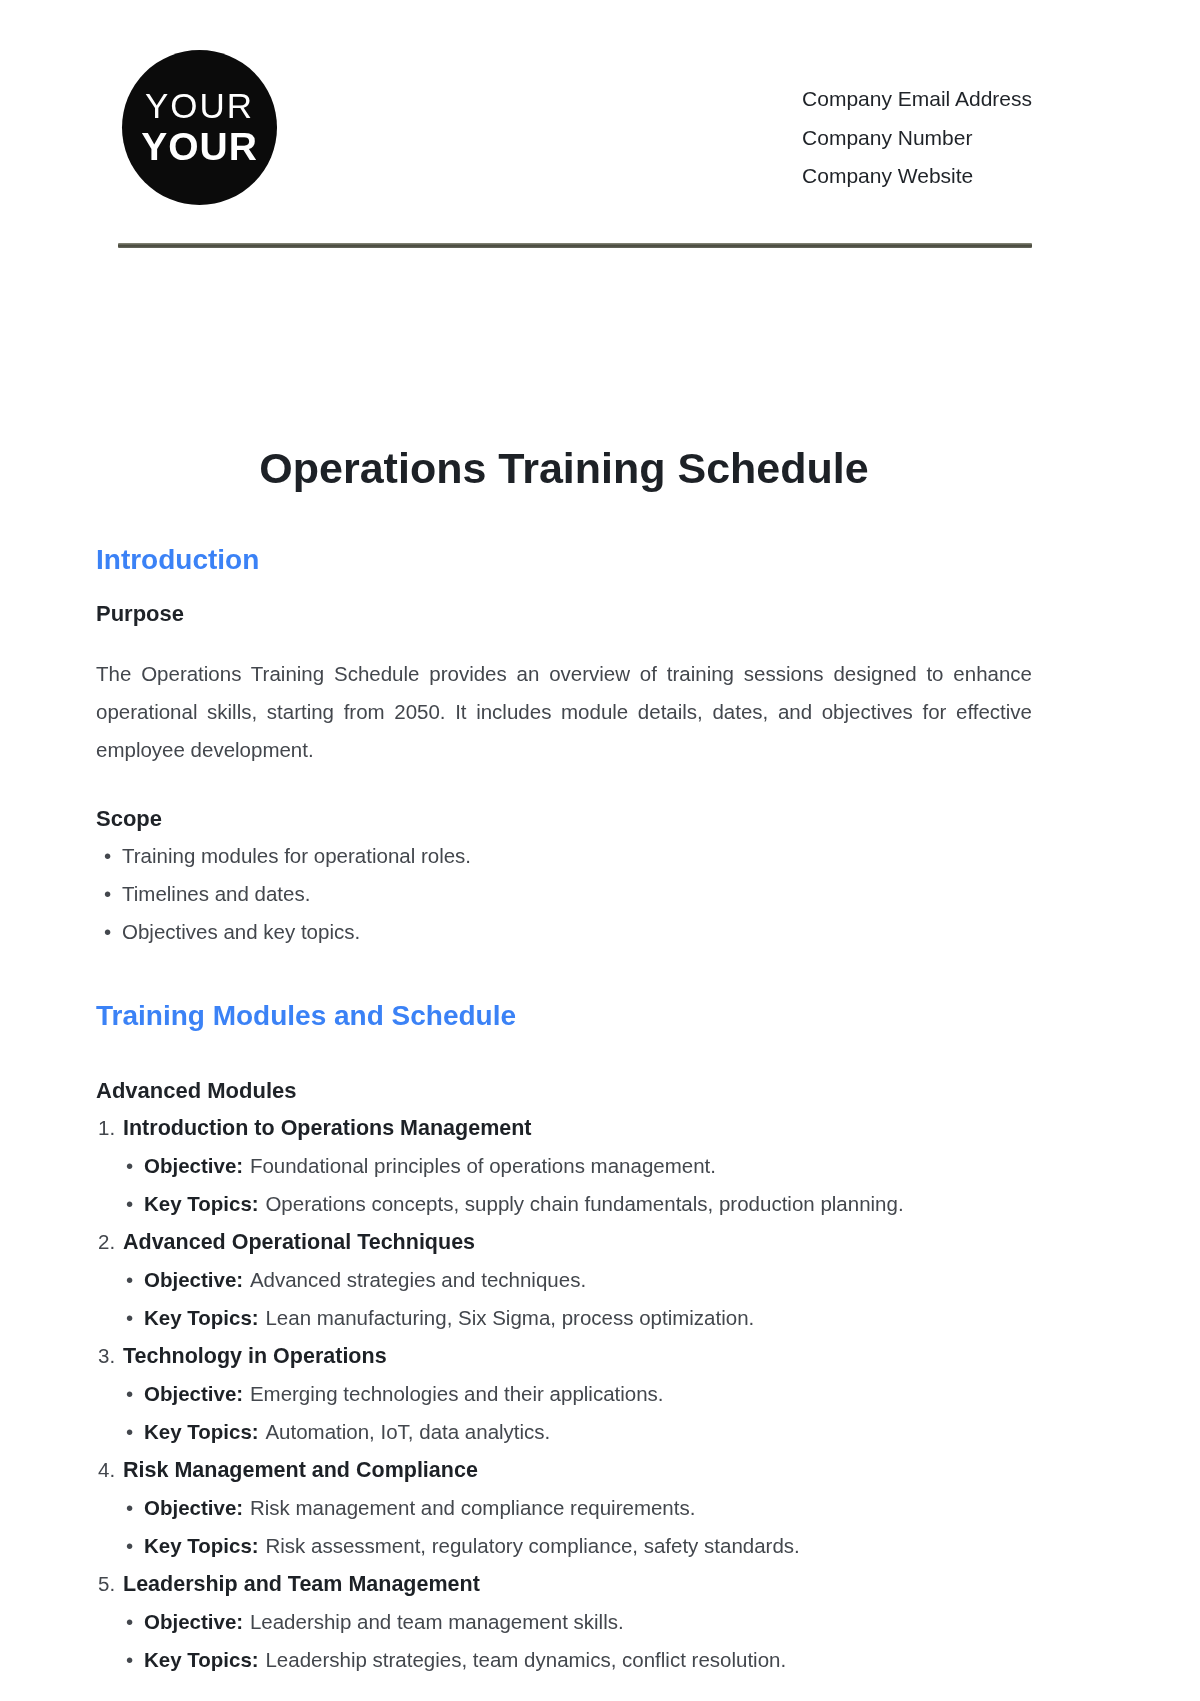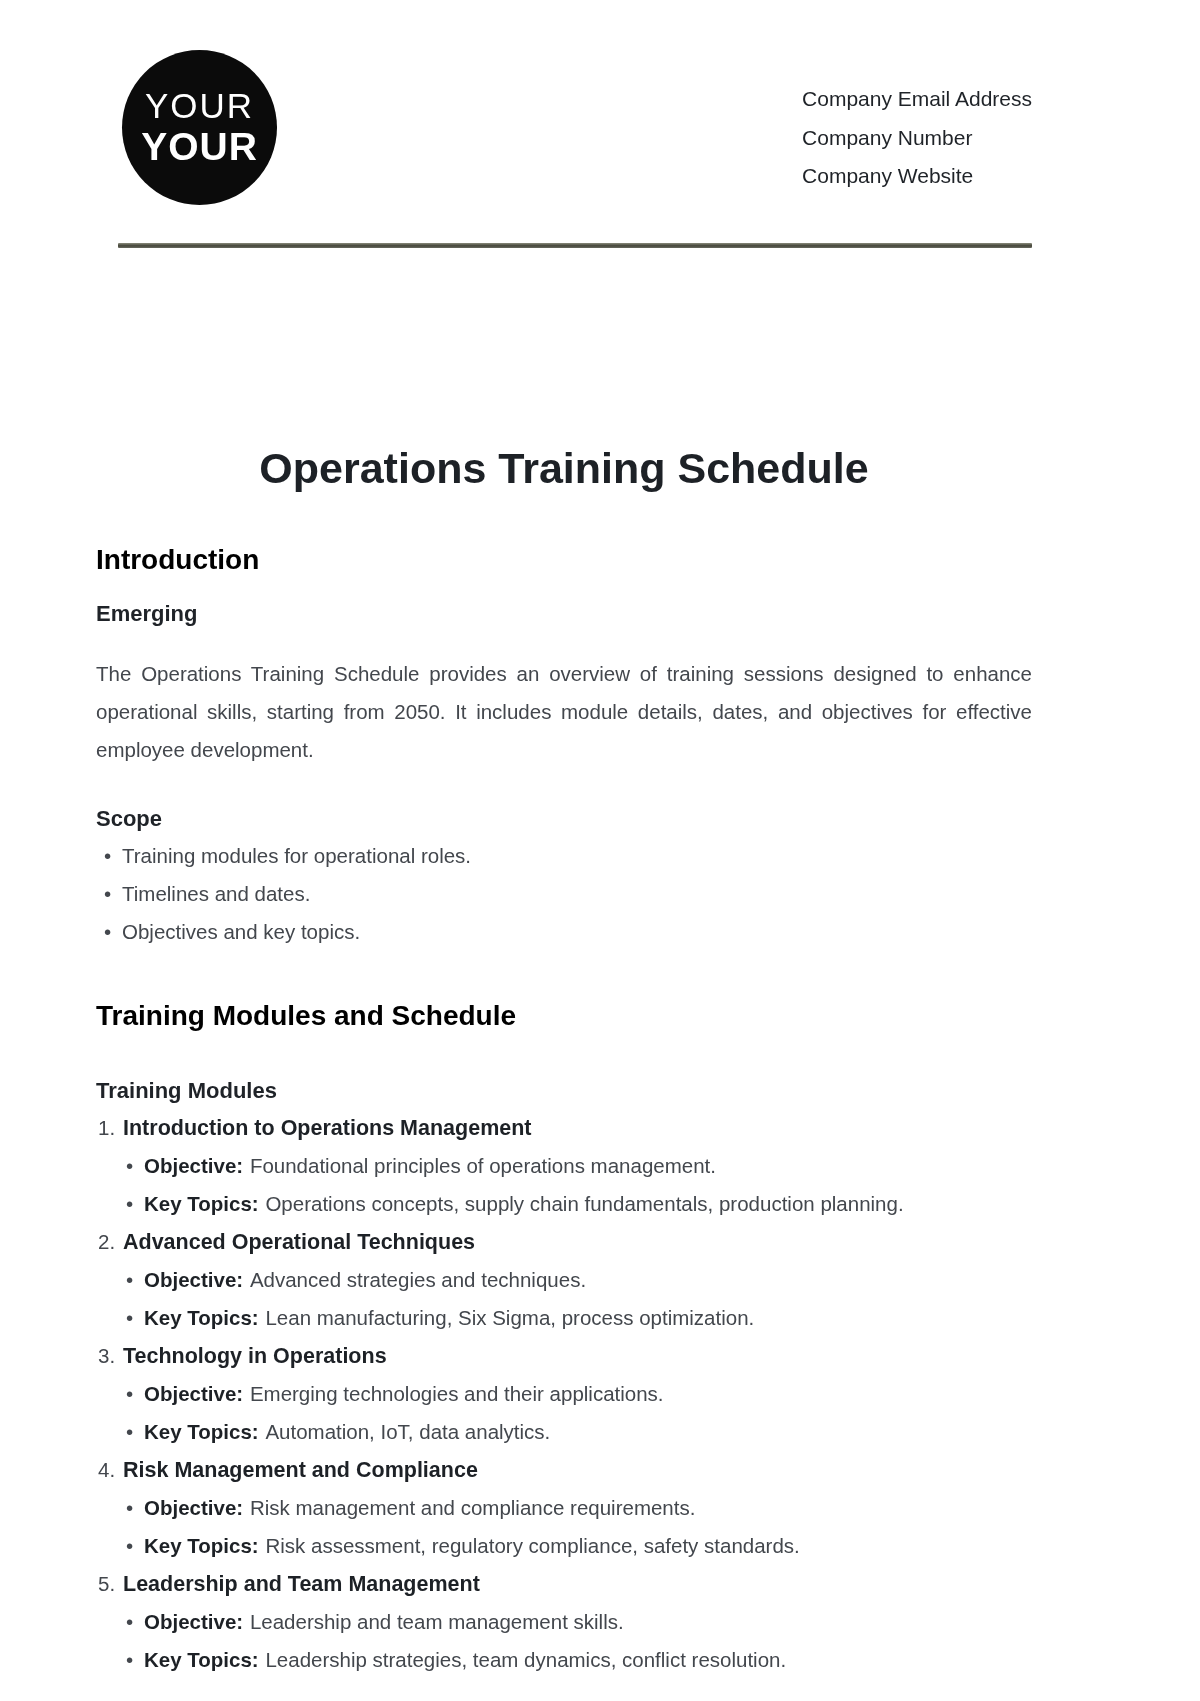--- a/index.html
+++ b/index.html
@@ -74,21 +74,21 @@
     font-size: 43px;
     line-height: 1.2;
     font-weight: 700;
     color: #1d2126;
   }
   .section-heading {
     margin: 48px 0 0 0;
     font-size: 28px;
     line-height: 1.2;
     font-weight: 700;
-    color: #000000;
+    color: #3b82f6;
   }
   .section-heading.training {
     margin-top: 48px;
   }
   .sub-heading {
     margin: 25px 0 0 0;
     font-size: 22px;
     line-height: 1.2;
     font-weight: 700;
     color: #1f2328;
@@ -179,32 +179,32 @@
       <div>Company Number</div>
       <div>Company Website</div>
     </div>
   </div>
   <div class="divider"></div>
 
   <h1 class="doc-title">Operations Training Schedule</h1>
 
   <h2 class="section-heading">Introduction</h2>
 
-  <h3 class="sub-heading">Emerging</h3>
+  <h3 class="sub-heading">Purpose</h3>
   <p class="body-text">The Operations Training Schedule provides an overview of training sessions designed to enhance operational skills, starting from 2050. It includes module details, dates, and objectives for effective employee development.</p>
 
   <h3 class="sub-heading scope">Scope</h3>
   <ul class="scope-list">
     <li><span class="bullet-dot">•</span><span>Training modules for operational roles.</span></li>
     <li><span class="bullet-dot">•</span><span>Timelines and dates.</span></li>
     <li><span class="bullet-dot">•</span><span>Objectives and key topics.</span></li>
   </ul>
 
   <h2 class="section-heading training">Training Modules and Schedule</h2>
-  <h3 class="sub-heading modules-sub">Training Modules</h3>
+  <h3 class="sub-heading modules-sub">Advanced Modules</h3>
 
   <div class="modules">
 
     <div class="module">
       <div class="module-title-line">
         <span class="module-num">1.</span><span class="module-name">Introduction to Operations Management</span>
       </div>
       <div class="module-sub-line">
         <span class="bullet-dot">•</span><span class="sub-label">Objective:</span><span class="sub-value">Foundational principles of operations management.</span>
       </div>

